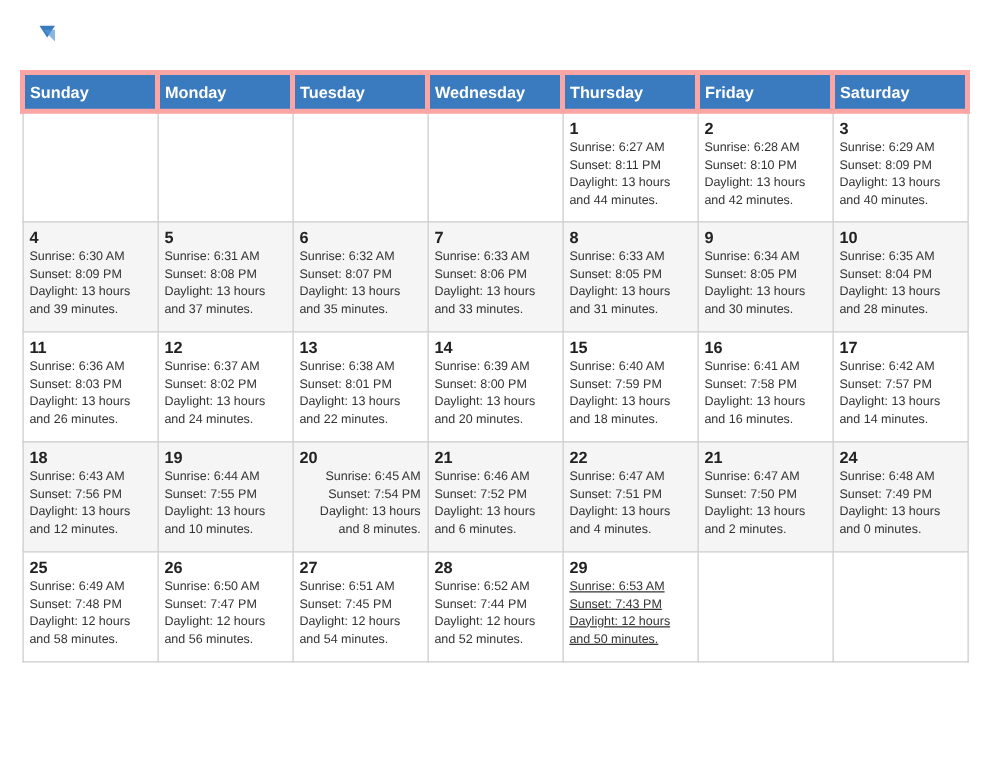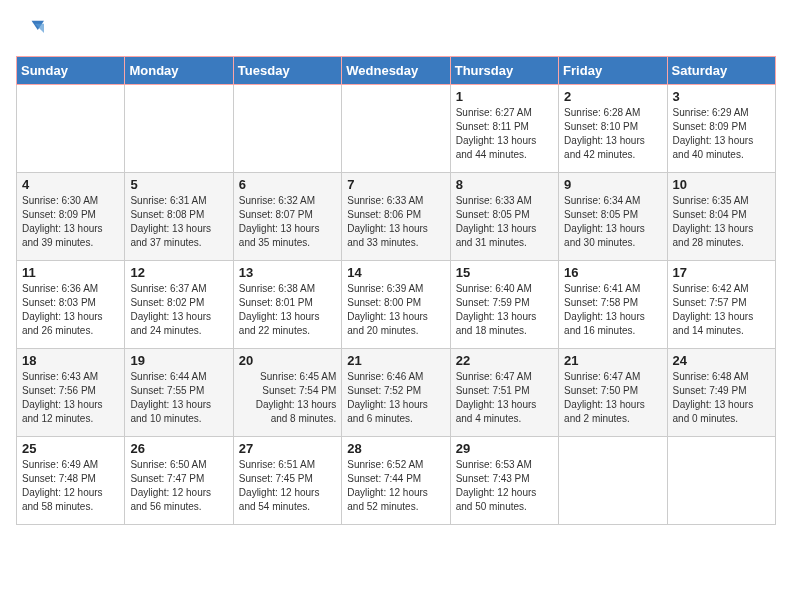--- a/index.html
+++ b/index.html
@@ -57,21 +57,21 @@
       border-collapse: collapse;
       table-layout: fixed;
     }
     thead tr th {
       background-color: #3a7abf;
       color: #fff;
       font-size: 13px;
       font-weight: bold;
       padding: 6px 4px;
       text-align: left;
-      border: 1px solid #fca5a5;
+      border: 4px solid #fca5a5;
     }
     tbody tr td {
       border: 1px solid #ccc;
       vertical-align: top;
       padding: 4px 5px;
       height: 88px;
       font-size: 11px;
       color: #333;
     }
     .day-num {
@@ -303,21 +303,21 @@
 Daylight: 12 hours and 54 minutes.</div>
         </td>
         <td>
           <span class="day-num">28</span>
           <div class="day-info" style="white-space: pre-line;">Sunrise: 6:52 AM
 Sunset: 7:44 PM
 Daylight: 12 hours and 52 minutes.</div>
         </td>
         <td>
           <span class="day-num">29</span>
-          <div class="day-info" style="white-space: pre-line;">Sunrise: 6:53 AM
+          <div class="day-info" style="white-space: pre-line; text-decoration: underline;">Sunrise: 6:53 AM
 Sunset: 7:43 PM
 Daylight: 12 hours and 50 minutes.</div>
         </td>
         <td class="empty"></td>
         <td class="empty"></td>
       </tr>
     </tbody>
 </table>
 
 </body></html>

